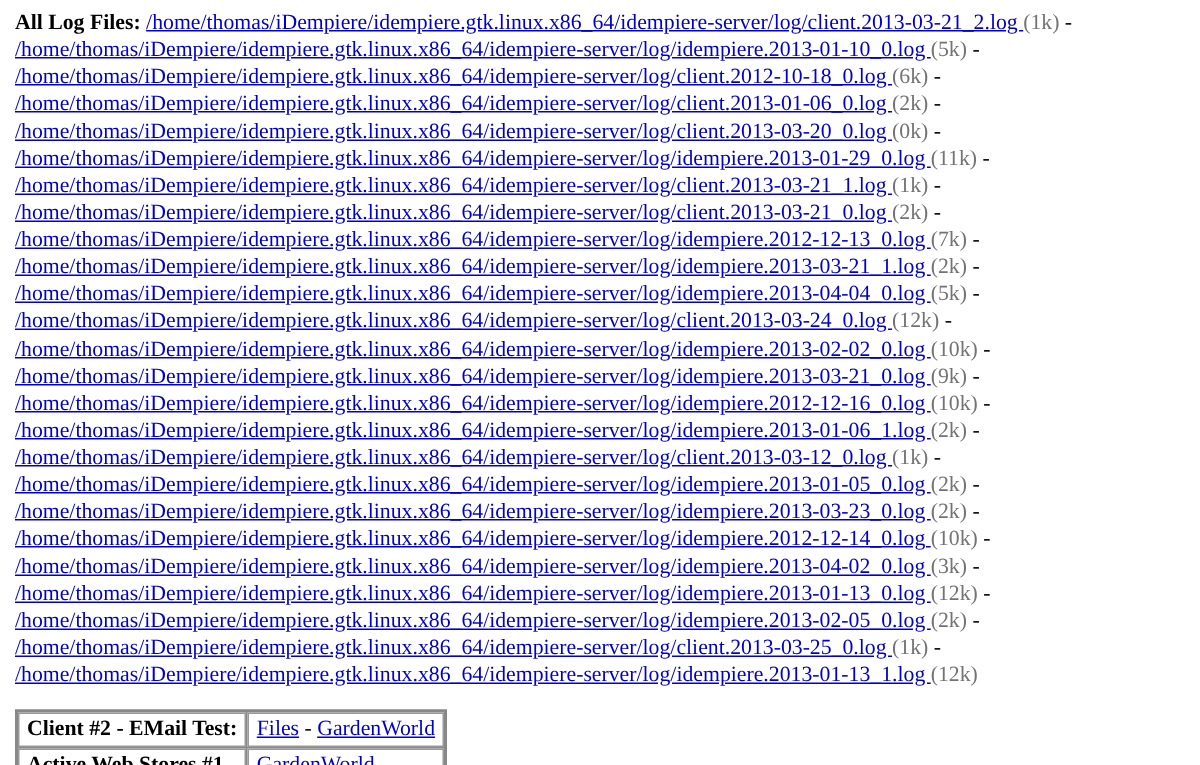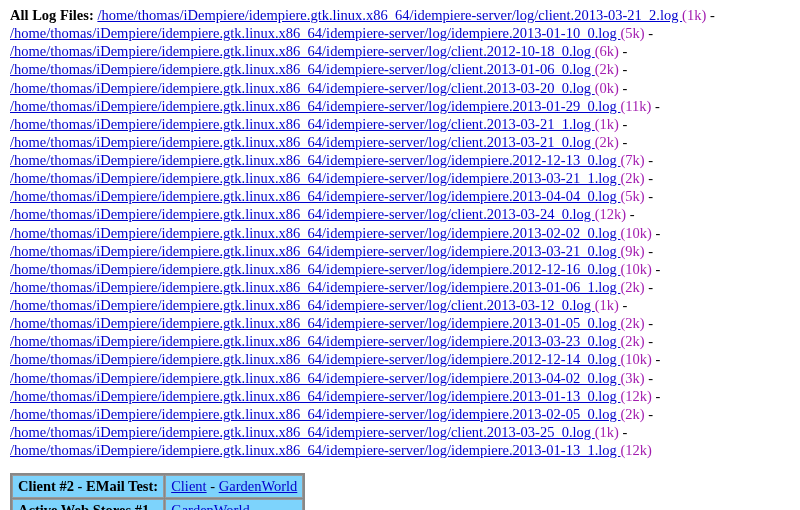--- a/index.html
+++ b/index.html
@@ -21,35 +21,35 @@
   .log-block {
     margin-bottom: 14px;
   }
   .label {
     font-weight: bold;
   }
   a.file-link {
     color: #0000cd;
   }
   span.size {
-    color: #a21caf;
+    color: #737373;
   }
   span.sep {
     color: #000;
   }
 
   
   table.info {
     border-collapse: separate;
     border-spacing: 1px;
     border: 1px solid #888;
     background: #888;
   }
   table.info td, table.info th {
-    background: #7dd3fc;
+    background: #ffffff;
     border: 1px solid #999;
     padding: 1px 5px 2px 5px;
     vertical-align: middle;
   }
   table.info th {
     font-weight: bold;
     text-align: left;
   }
   .plain {
     color: #000;
@@ -62,21 +62,21 @@
 
   <div class="log-block" id="log-block">
     
   <span class="label">All Log Files: </span><a href="#" class="file-link">/home/thomas/iDempiere/idempiere.gtk.linux.x86_64/idempiere-server/log/client.2013-03-21_2.log </a><span class="size">(1k)</span><span class="sep"> - </span><a href="#" class="file-link">/home/thomas/iDempiere/idempiere.gtk.linux.x86_64/idempiere-server/log/idempiere.2013-01-10_0.log </a><span class="size">(5k)</span><span class="sep"> - </span><a href="#" class="file-link">/home/thomas/iDempiere/idempiere.gtk.linux.x86_64/idempiere-server/log/client.2012-10-18_0.log </a><span class="size">(6k)</span><span class="sep"> - </span><a href="#" class="file-link">/home/thomas/iDempiere/idempiere.gtk.linux.x86_64/idempiere-server/log/client.2013-01-06_0.log </a><span class="size">(2k)</span><span class="sep"> - </span><a href="#" class="file-link">/home/thomas/iDempiere/idempiere.gtk.linux.x86_64/idempiere-server/log/client.2013-03-20_0.log </a><span class="size">(0k)</span><span class="sep"> - </span><a href="#" class="file-link">/home/thomas/iDempiere/idempiere.gtk.linux.x86_64/idempiere-server/log/idempiere.2013-01-29_0.log </a><span class="size">(11k)</span><span class="sep"> - </span><a href="#" class="file-link">/home/thomas/iDempiere/idempiere.gtk.linux.x86_64/idempiere-server/log/client.2013-03-21_1.log </a><span class="size">(1k)</span><span class="sep"> - </span><a href="#" class="file-link">/home/thomas/iDempiere/idempiere.gtk.linux.x86_64/idempiere-server/log/client.2013-03-21_0.log </a><span class="size">(2k)</span><span class="sep"> - </span><a href="#" class="file-link">/home/thomas/iDempiere/idempiere.gtk.linux.x86_64/idempiere-server/log/idempiere.2012-12-13_0.log </a><span class="size">(7k)</span><span class="sep"> - </span><a href="#" class="file-link">/home/thomas/iDempiere/idempiere.gtk.linux.x86_64/idempiere-server/log/idempiere.2013-03-21_1.log </a><span class="size">(2k)</span><span class="sep"> - </span><a href="#" class="file-link">/home/thomas/iDempiere/idempiere.gtk.linux.x86_64/idempiere-server/log/idempiere.2013-04-04_0.log </a><span class="size">(5k)</span><span class="sep"> - </span><a href="#" class="file-link">/home/thomas/iDempiere/idempiere.gtk.linux.x86_64/idempiere-server/log/client.2013-03-24_0.log </a><span class="size">(12k)</span><span class="sep"> - </span><a href="#" class="file-link">/home/thomas/iDempiere/idempiere.gtk.linux.x86_64/idempiere-server/log/idempiere.2013-02-02_0.log </a><span class="size">(10k)</span><span class="sep"> - </span><a href="#" class="file-link">/home/thomas/iDempiere/idempiere.gtk.linux.x86_64/idempiere-server/log/idempiere.2013-03-21_0.log </a><span class="size">(9k)</span><span class="sep"> - </span><a href="#" class="file-link">/home/thomas/iDempiere/idempiere.gtk.linux.x86_64/idempiere-server/log/idempiere.2012-12-16_0.log </a><span class="size">(10k)</span><span class="sep"> - </span><a href="#" class="file-link">/home/thomas/iDempiere/idempiere.gtk.linux.x86_64/idempiere-server/log/idempiere.2013-01-06_1.log </a><span class="size">(2k)</span><span class="sep"> - </span><a href="#" class="file-link">/home/thomas/iDempiere/idempiere.gtk.linux.x86_64/idempiere-server/log/client.2013-03-12_0.log </a><span class="size">(1k)</span><span class="sep"> - </span><a href="#" class="file-link">/home/thomas/iDempiere/idempiere.gtk.linux.x86_64/idempiere-server/log/idempiere.2013-01-05_0.log </a><span class="size">(2k)</span><span class="sep"> - </span><a href="#" class="file-link">/home/thomas/iDempiere/idempiere.gtk.linux.x86_64/idempiere-server/log/idempiere.2013-03-23_0.log </a><span class="size">(2k)</span><span class="sep"> - </span><a href="#" class="file-link">/home/thomas/iDempiere/idempiere.gtk.linux.x86_64/idempiere-server/log/idempiere.2012-12-14_0.log </a><span class="size">(10k)</span><span class="sep"> - </span><a href="#" class="file-link">/home/thomas/iDempiere/idempiere.gtk.linux.x86_64/idempiere-server/log/idempiere.2013-04-02_0.log </a><span class="size">(3k)</span><span class="sep"> - </span><a href="#" class="file-link">/home/thomas/iDempiere/idempiere.gtk.linux.x86_64/idempiere-server/log/idempiere.2013-01-13_0.log </a><span class="size">(12k)</span><span class="sep"> - </span><a href="#" class="file-link">/home/thomas/iDempiere/idempiere.gtk.linux.x86_64/idempiere-server/log/idempiere.2013-02-05_0.log </a><span class="size">(2k)</span><span class="sep"> - </span><a href="#" class="file-link">/home/thomas/iDempiere/idempiere.gtk.linux.x86_64/idempiere-server/log/client.2013-03-25_0.log </a><span class="size">(1k)</span><span class="sep"> - </span><a href="#" class="file-link">/home/thomas/iDempiere/idempiere.gtk.linux.x86_64/idempiere-server/log/idempiere.2013-01-13_1.log </a><span class="size">(12k)</span></div>
 
   <table class="info">
     <tbody>
         <tr>
       <th>Client #2 - EMail Test:</th>
       <td>
-        <a href="#" class="file-link">Client</a><span class="plain"> - </span><a href="#" class="file-link">GardenWorld</a>
+        <a href="#" class="file-link">Files</a><span class="plain"> - </span><a href="#" class="file-link">GardenWorld</a>
       </td>
     </tr>
     <tr>
       <th>Active Web Stores #1</th>
       <td>
         <a href="#" class="file-link">GardenWorld</a>
       </td>
     </tr>
   </tbody>
     </table>

